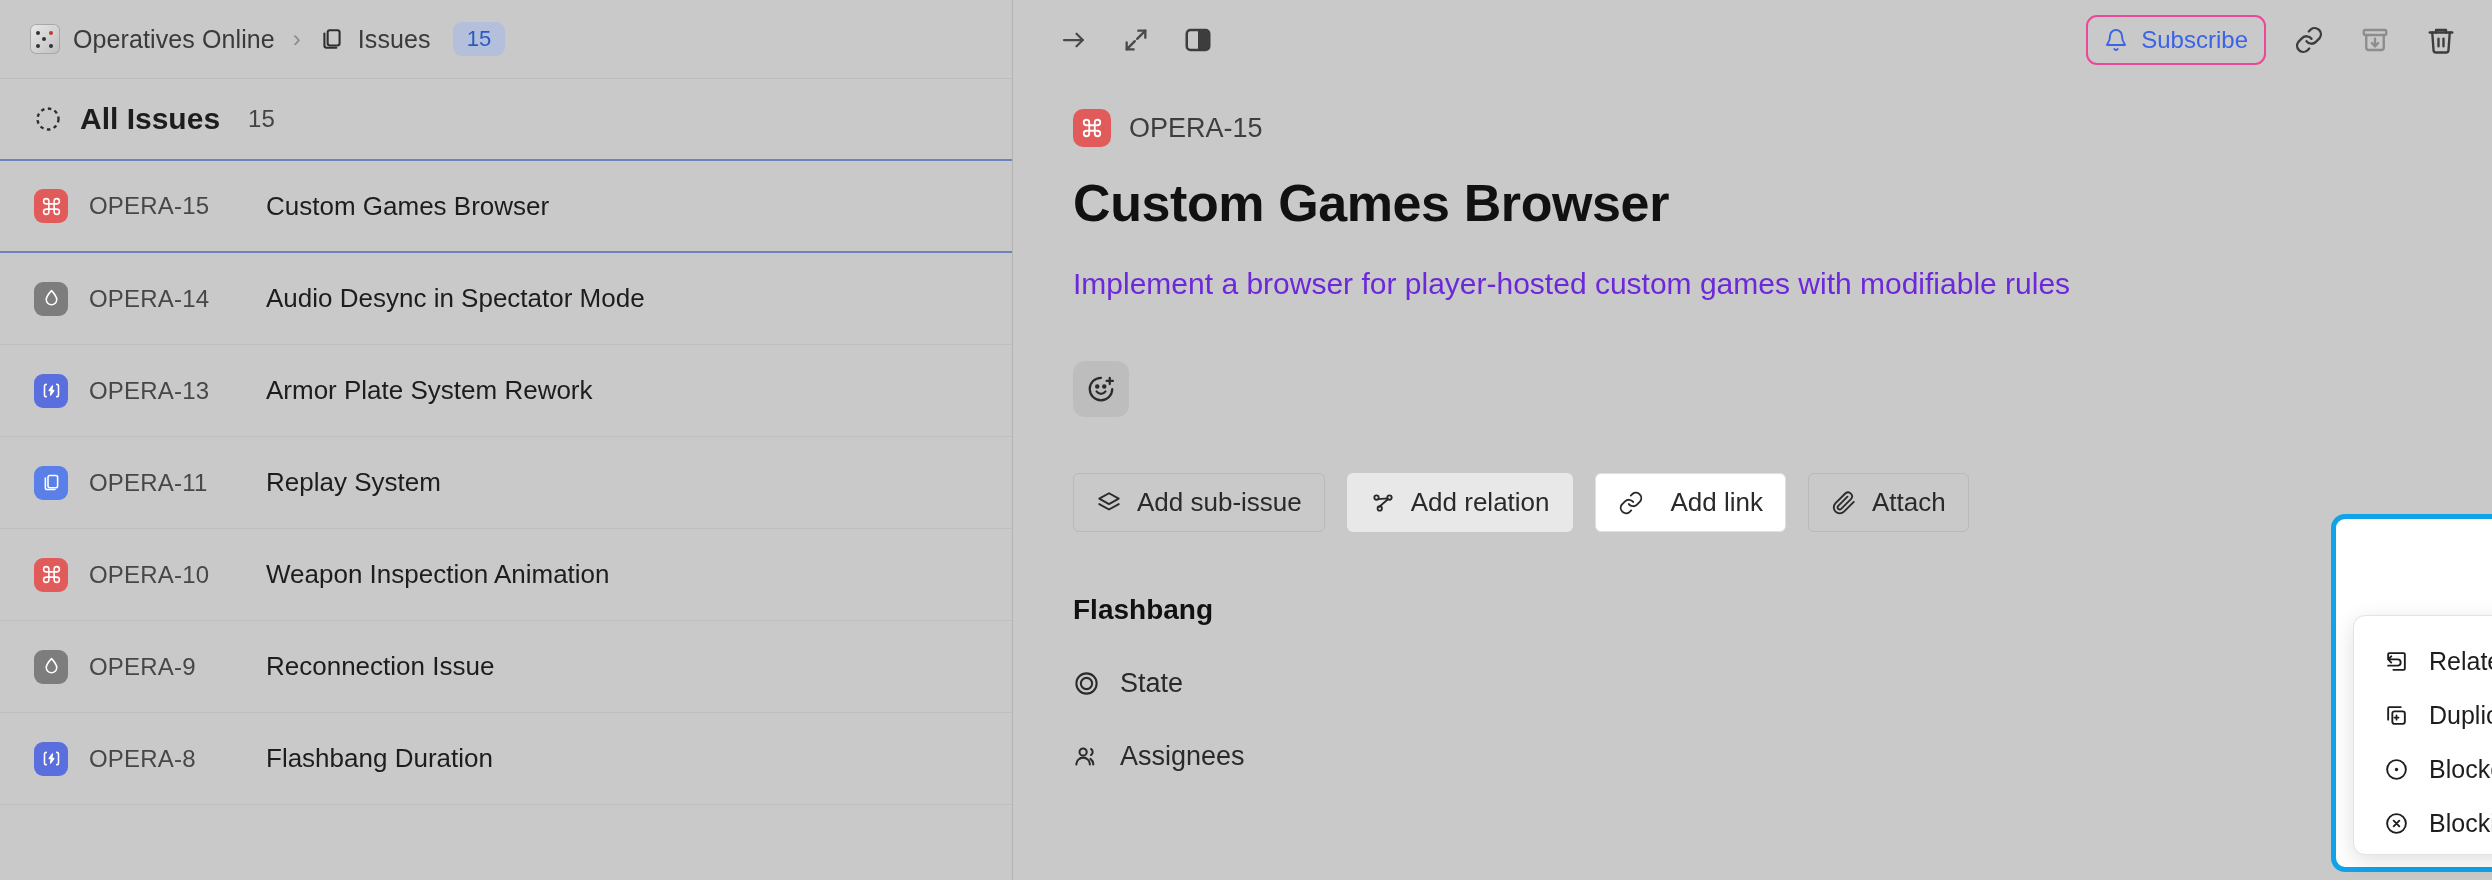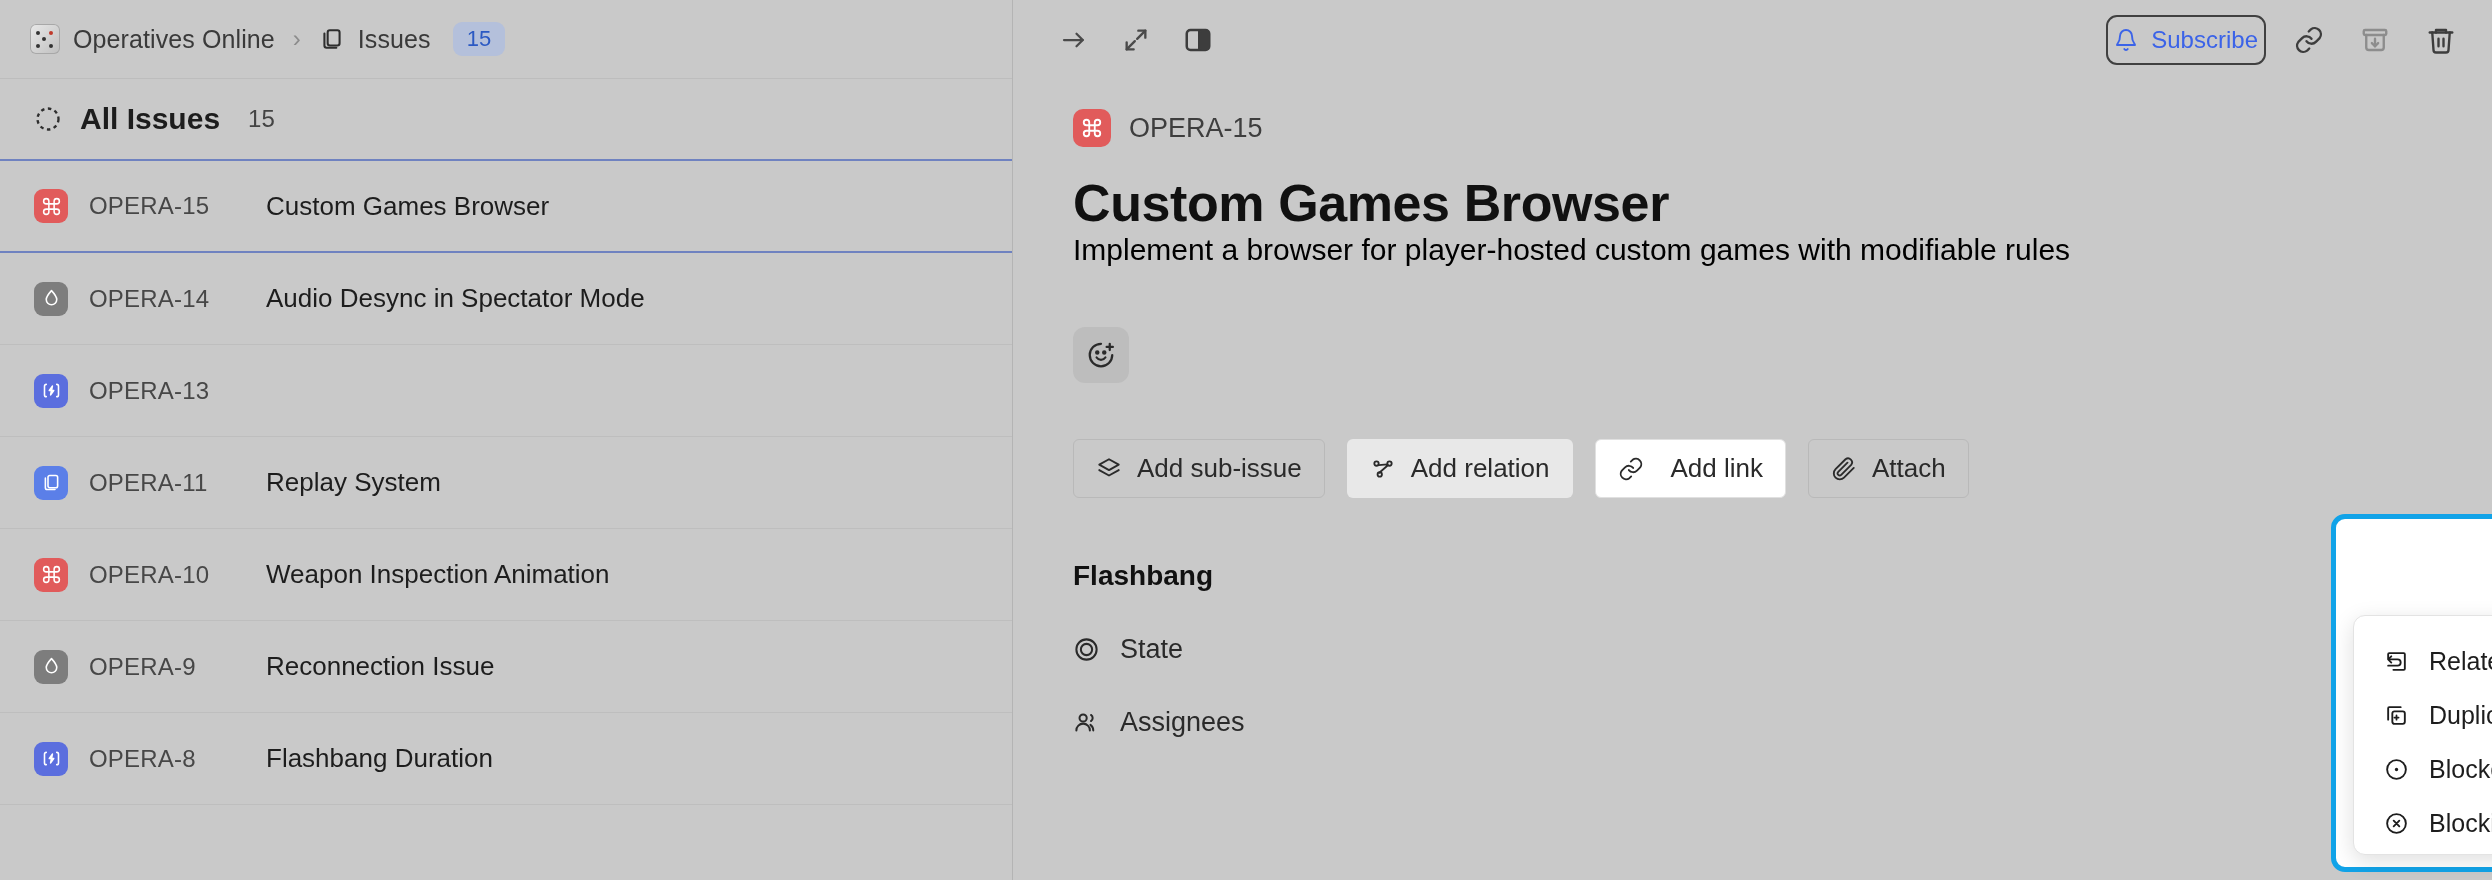--- a/index.html
+++ b/index.html
@@ -88,41 +88,41 @@
     padding: 0 28px 0 40px; gap: 0;
   }
   .tb-icon {
     width: 42px; height: 42px; display: flex; align-items: center; justify-content: center;
     color: #4a4a4a; border-radius: 8px; cursor: pointer;
   }
   .tb-gap { width: 20px; }
   .tb-spacer { flex: 1 1 auto; }
   .subscribe-btn {
     display: flex; align-items: center; gap: 13px;
-    border: 2px solid #404040; border-radius: 11px;
-    padding: 9px 6px; color: #3b63e8; font-size: 24px;
+    border: 2px solid #ec4899; border-radius: 11px;
+    padding: 9px 16px; color: #3b63e8; font-size: 24px;
     background: transparent; cursor: pointer;
   }
   .tb-icon-right {
     width: 46px; height: 46px; display: flex; align-items: center; justify-content: center;
     color: #3d3d3d; margin-left: 20px; cursor: pointer;
   }
 
   .detail-body { padding: 30px 0 0 60px; position: relative; }
   .id-row { display: flex; align-items: center; gap: 18px; }
   .id-badge {
     width: 38px; height: 38px; border-radius: 10px;
     display: flex; align-items: center; justify-content: center; color: #fff;
     background: #e15b5b;
   }
   .id-text { font-size: 27px; color: #3e3e3e; }
   .issue-heading {
     font-size: 52px; font-weight: 700; color: #111; margin-top: 26px; letter-spacing: -.4px;
   }
-  .issue-desc { font-size: 30px; color: #000000; }
+  .issue-desc { font-size: 30px; color: #6d28d9; margin-top: 34px; }
   .reaction-btn {
     width: 56px; height: 56px; border-radius: 12px; background: #bdbdbd;
     display: flex; align-items: center; justify-content: center;
     margin-top: 60px; cursor: pointer; color: #2a2a2a;
   }
 
   .action-row { display: flex; align-items: center; gap: 22px; margin-top: 56px; }
   .action-btn {
     display: flex; align-items: center; gap: 15px;
     border: 1px solid #b9b9b9; border-radius: 6px;
@@ -229,20 +229,21 @@
         </div>
         <div class="issue-row">
           <span class="proj-icon" style="background:#5b6ede">
             <svg width="21" height="21" viewBox="0 0 24 24" fill="none" stroke="#fff" stroke-width="1.8" stroke-linecap="round" stroke-linejoin="round">
               <path d="M6 5a2 2 0 0 0-2 2v10a2 2 0 0 0 2 2"></path>
               <path d="M18 5a2 2 0 0 1 2 2v10a2 2 0 0 1-2 2"></path>
               <path d="M13 7l-3.5 5H12l-1 5 3.5-5H12l1-5z"></path>
             </svg>
           </span>
           <span class="issue-key">OPERA-13</span>
+          <span class="issue-title">Armor Plate System Rework</span>
         </div>
         <div class="issue-row">
           <span class="proj-icon" style="background:#5b7fe8">
             <svg width="21" height="21" viewBox="0 0 24 24" fill="none" stroke="#fff" stroke-width="1.8" stroke-linecap="round" stroke-linejoin="round">
               <rect x="8" y="4" width="11" height="14" rx="2"></rect>
               <path d="M5 7v11a2 2 0 0 0 2 2h9"></path>
             </svg>
           </span>
           <span class="issue-key">OPERA-11</span>
           <span class="issue-title">Replay System</span>

